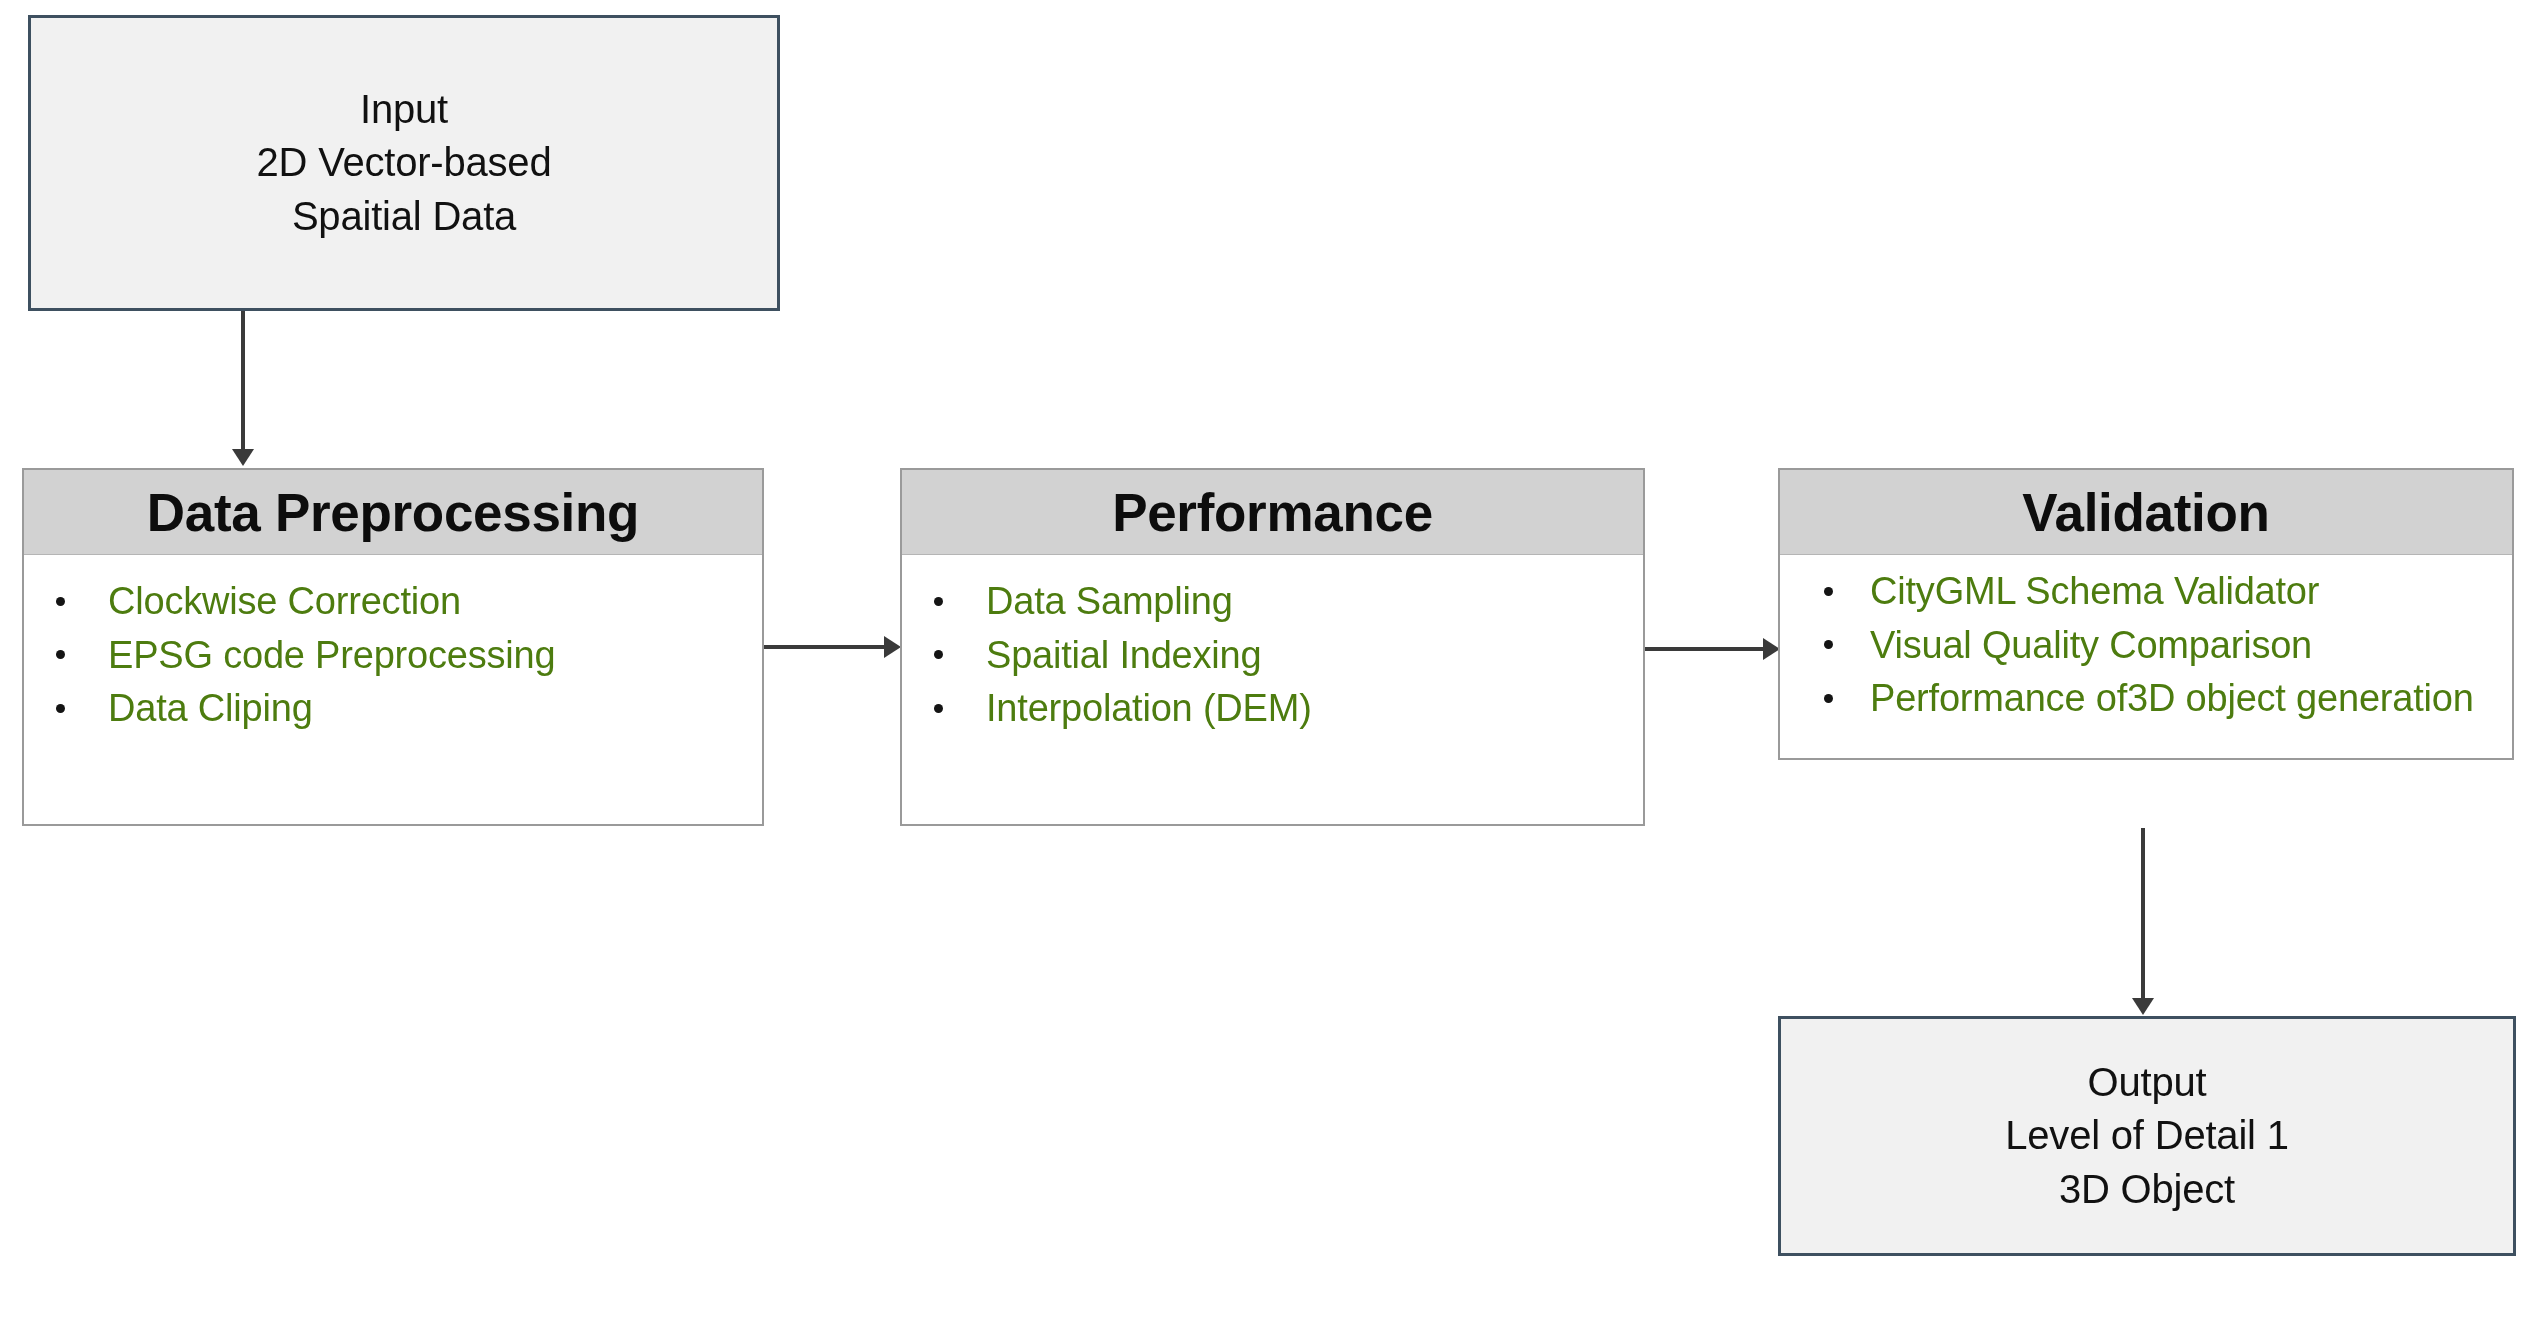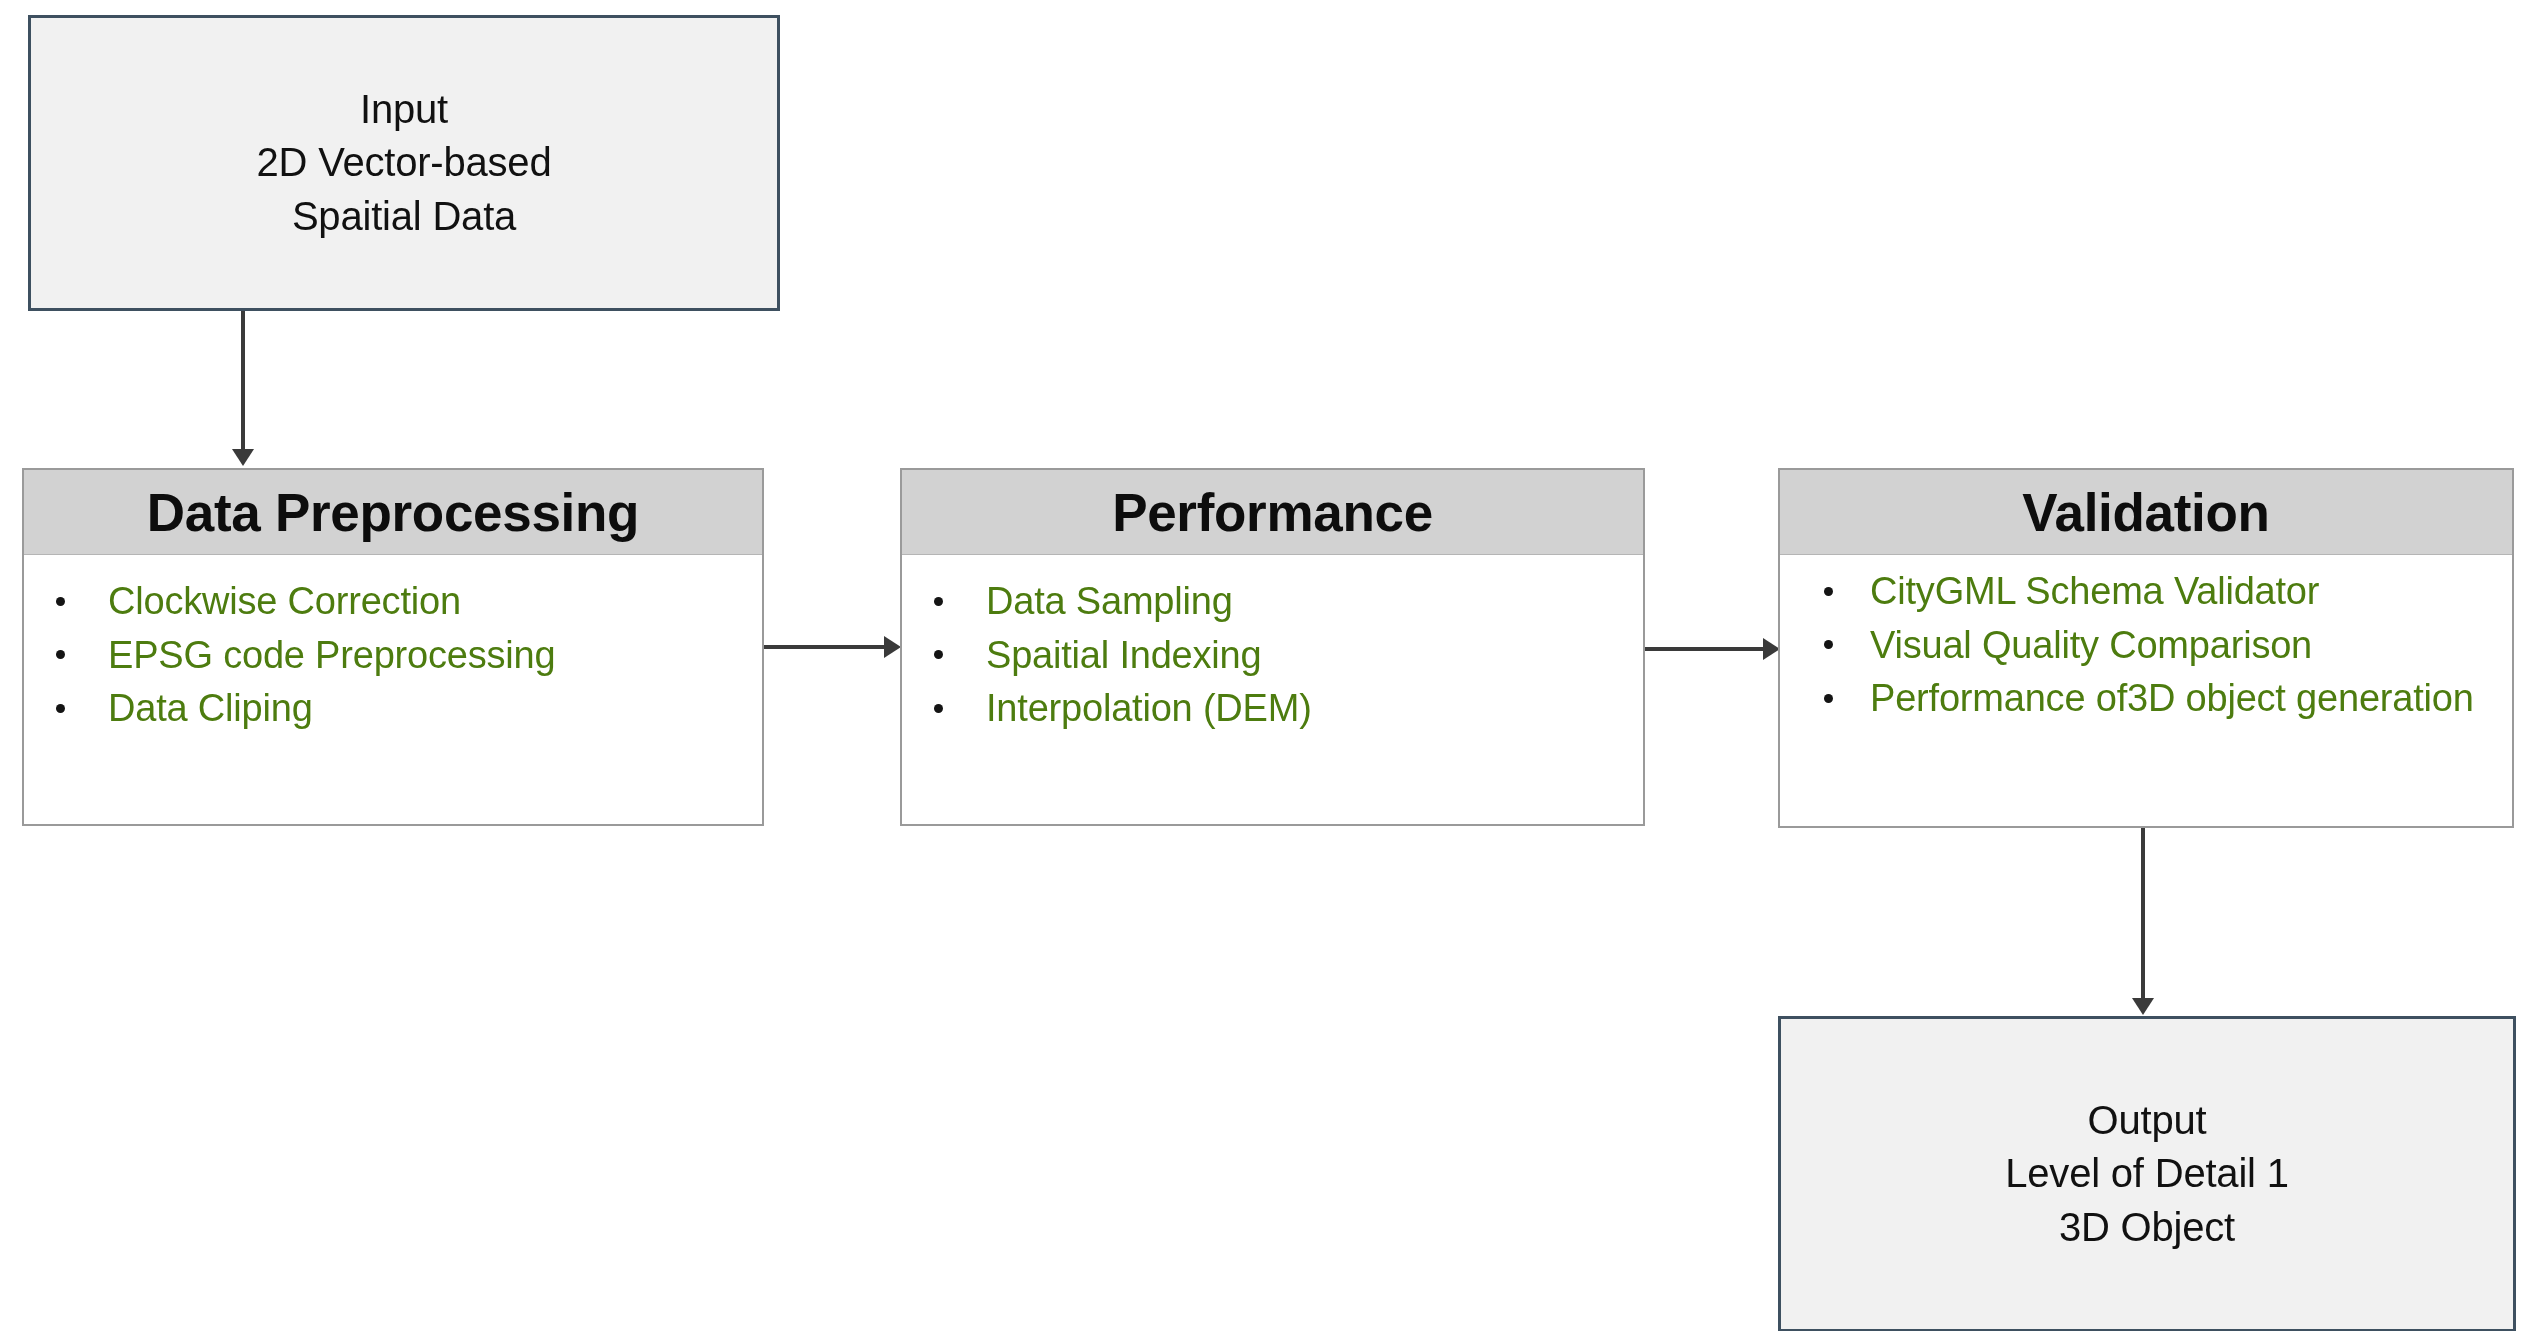--- a/index.html
+++ b/index.html
@@ -45,21 +45,21 @@
     left: 28px;
     top: 15px;
     width: 752px;
     height: 296px;
   }
 
   #output-box {
     left: 1778px;
     top: 1016px;
     width: 738px;
-    height: 316px;
+    height: 240px;
   }
 
   
   .stage-panel {
     position: absolute;
     box-sizing: border-box;
     background: #ffffff;
     border: 2px solid #9A9A9A;
     display: flex;
     flex-direction: column;
@@ -102,21 +102,21 @@
     left: 32px;
     top: 0.52em;
     width: 9px;
     height: 9px;
     border-radius: 50%;
     background: #141414;
   }
 
   #panel-preprocessing { left: 22px;   top: 468px; width: 742px; height: 358px; }
   #panel-optimization  { left: 900px;  top: 468px; width: 745px; height: 358px; }
-  #panel-validation    { left: 1778px; top: 468px; width: 736px; height: 360px; }
+  #panel-validation    { left: 1778px; top: 468px; width: 736px; height: 292px; }
 
   #panel-validation .stage-body { padding-top: 12px; }
   #panel-validation .bullet-item { padding-left: 78px; margin-left: 12px; }
 
   
   .connector { position: absolute; }
   .conn-line-v {
     position: absolute;
     width: 4px;
     background: #3A3A3A;

